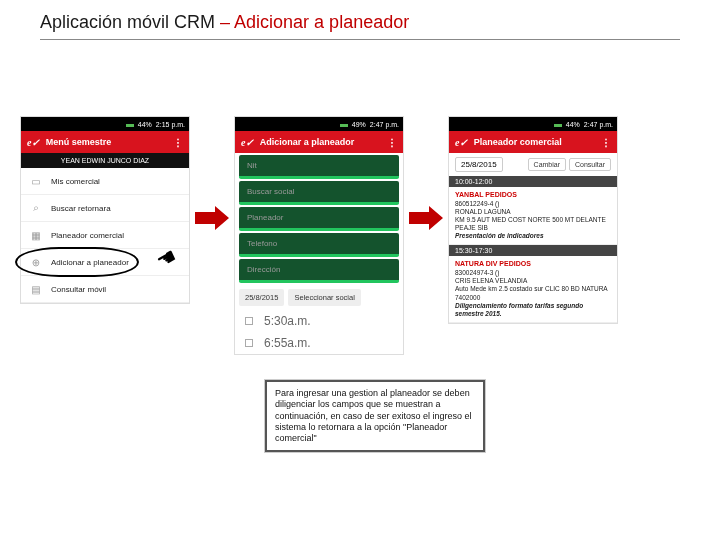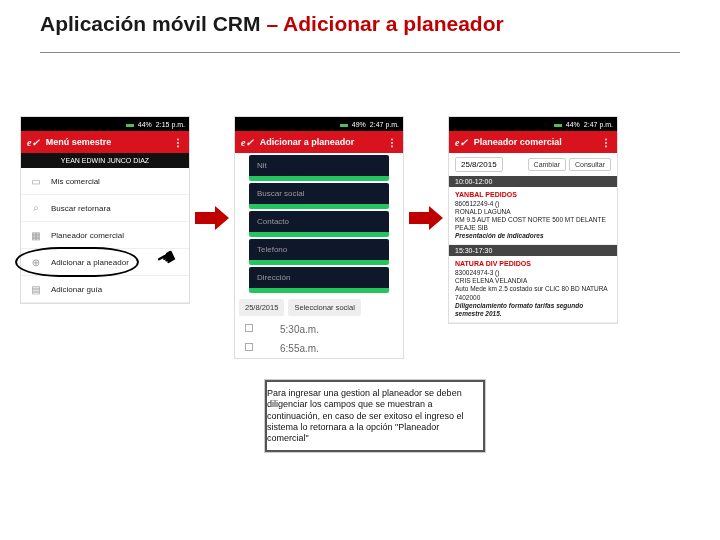--- a/index.html
+++ b/index.html
@@ -9,25 +9,25 @@
     background: #fff;
     font-family: Arial, sans-serif;
     position: relative;
     overflow: hidden;
   }
   .slide-title {
     position: absolute;
     top: 12px;
     left: 40px;
     width: 640px;
-    font-size: 21px;
-    font-weight: bold;
+    font-size: 18px;
+    font-weight: normal;
     color: #1a1a1a;
     border-bottom: 1px solid #888;
-    padding-bottom: 16px;
+    padding-bottom: 6px;
   }
   .slide-title .accent { color: #c00000; }
   .phones {
     position: absolute;
     top: 116px;
     left: 20px;
     width: 700px;
     display: flex;
     align-items: flex-start;
   }
@@ -102,46 +102,47 @@
     position: absolute;
     left: -6px;
     right: 50px;
     top: -2px;
     bottom: -2px;
     border: 2px solid #000;
     border-radius: 50% / 70%;
     pointer-events: none;
   }
   .form-list .field {
-    border-bottom: 5px solid #22c55e;
+    border-bottom: 3px solid #22c55e;
     padding: 6px 8px;
     color: #999;
     font-size: 8px;
-    background: #0f172a;
-    margin: 2px 14px;
+    background: #14532d;
+    margin: 2px 4px;
     border-radius: 2px;
   }
   .form-list .daterow {
     display: flex;
     gap: 4px;
     padding: 4px;
   }
   .form-list .daterow .datebox {
     background: #eee;
     color: #333;
     padding: 4px 6px;
     font-size: 7.5px;
     border-radius: 2px;
   }
   .form-list .timerow {
     display:flex;
-    gap:24px;
+    gap:8px;
     padding: 4px 10px;
-    font-size: 10px;
+    font-size: 12px;
     color:#666;
+    align-items:center;
   }
   .form-list .timerow .cb {
     width:8px; height:8px; border:1px solid #aaa; display:inline-block; margin-right:3px; vertical-align:middle;
   }
   .plan-header {
     display:flex;
     align-items:center;
     padding: 4px 6px;
     font-size: 8px;
   }
@@ -191,21 +192,21 @@
     color:#000;
     transform: rotate(-30deg);
   }
   .callout {
     position: absolute;
     left: 265px;
     top: 380px;
     width: 220px;
     border: 2px solid #555;
     background: #fff;
-    padding: 6px 0;
+    padding: 6px 8px;
     font-size: 9px;
     line-height: 1.25;
     color: #111;
     box-shadow: 0 0 0 1px #ccc;
   }
 </style>
 </head>
 <body>
 
 <div class="slide-title">
@@ -238,21 +239,21 @@
       <div class="item">
         <span class="ic">▦</span>
         <span>Planeador comercial</span>
       </div>
       <div class="item circled">
         <span class="ic">⊕</span>
         <span>Adicionar a planeador</span>
       </div>
       <div class="item">
         <span class="ic">▤</span>
-        <span>Adicionar guía</span>
+        <span>Consultar móvil</span>
       </div>
     </div>
   </div>
 
   <div class="arrow">
     <svg width="34" height="24">
         <polygon points="0,6 20,6 20,0 34,12 20,24 20,18 0,18" fill="#c00000"></polygon>
       </svg>
   </div>
 
@@ -263,21 +264,21 @@
       <span>2:47 p.m.</span>
     </div>
     <div class="appbar">
       <span class="logo">e✓</span>
       <span>Adicionar a planeador</span>
       <span class="menu-dots">⋮</span>
     </div>
     <div class="form-list">
       <div class="field">Nit</div>
       <div class="field">Buscar social</div>
-      <div class="field">Contacto</div>
+      <div class="field">Planeador</div>
       <div class="field">Telefono</div>
       <div class="field">Dirección</div>
       <div class="daterow">
         <div class="datebox">25/8/2015</div>
         <div class="datebox">Seleccionar social</div>
       </div>
       <div class="timerow">
         <span class="cb"></span>
         <span>5:30a.m.</span>
       </div>

